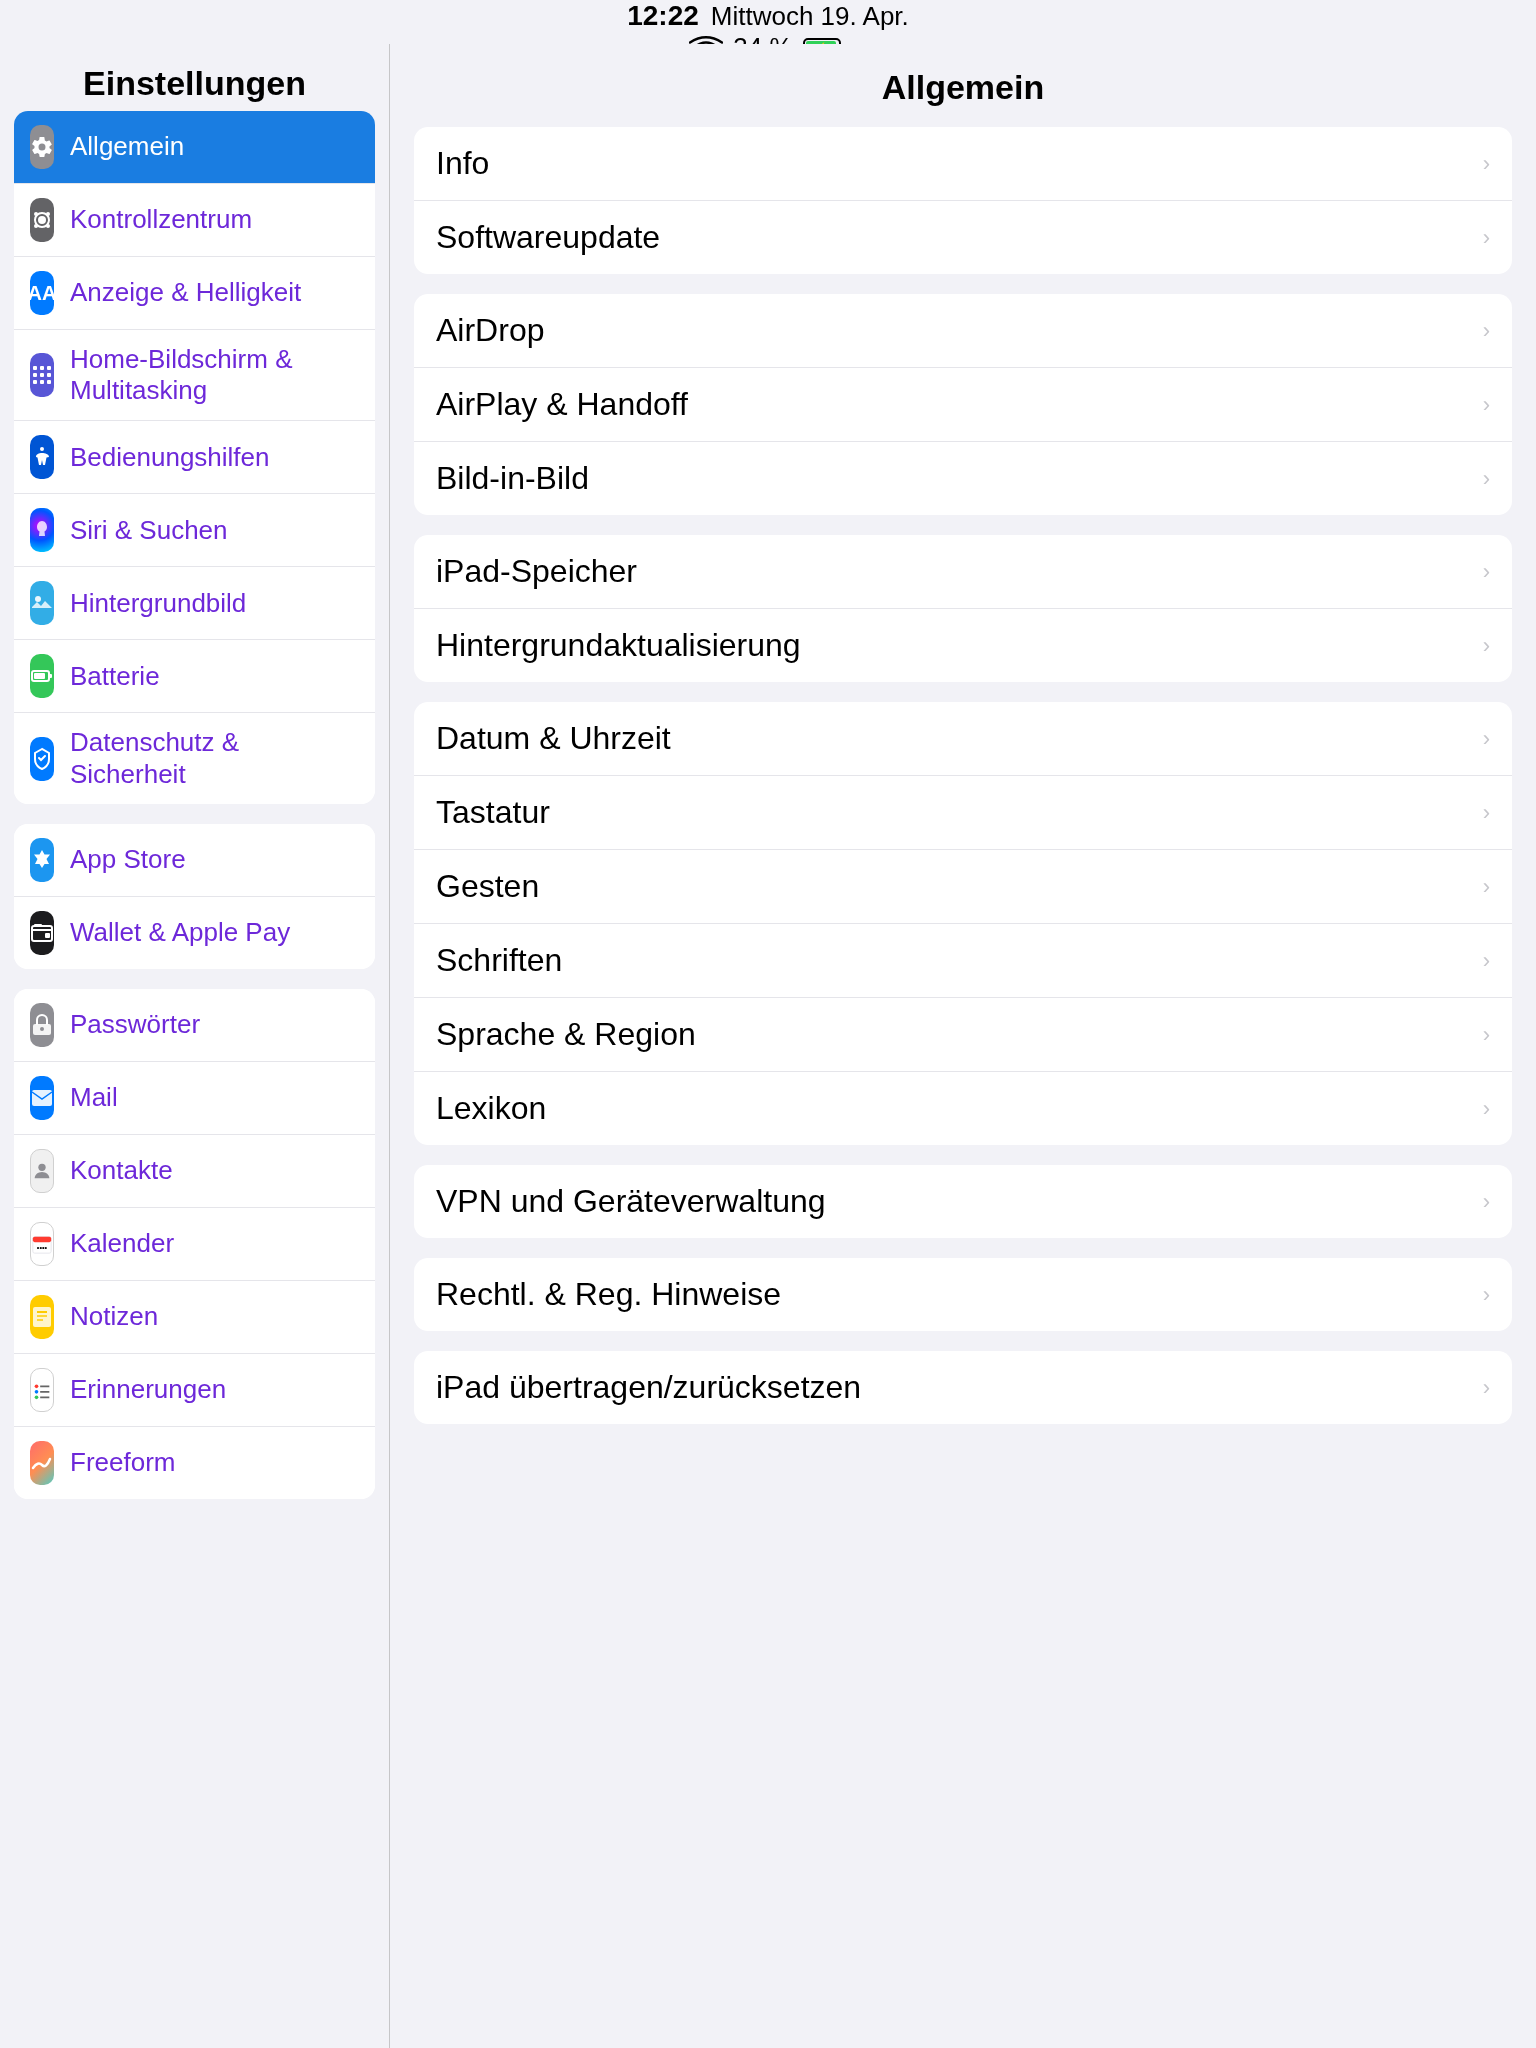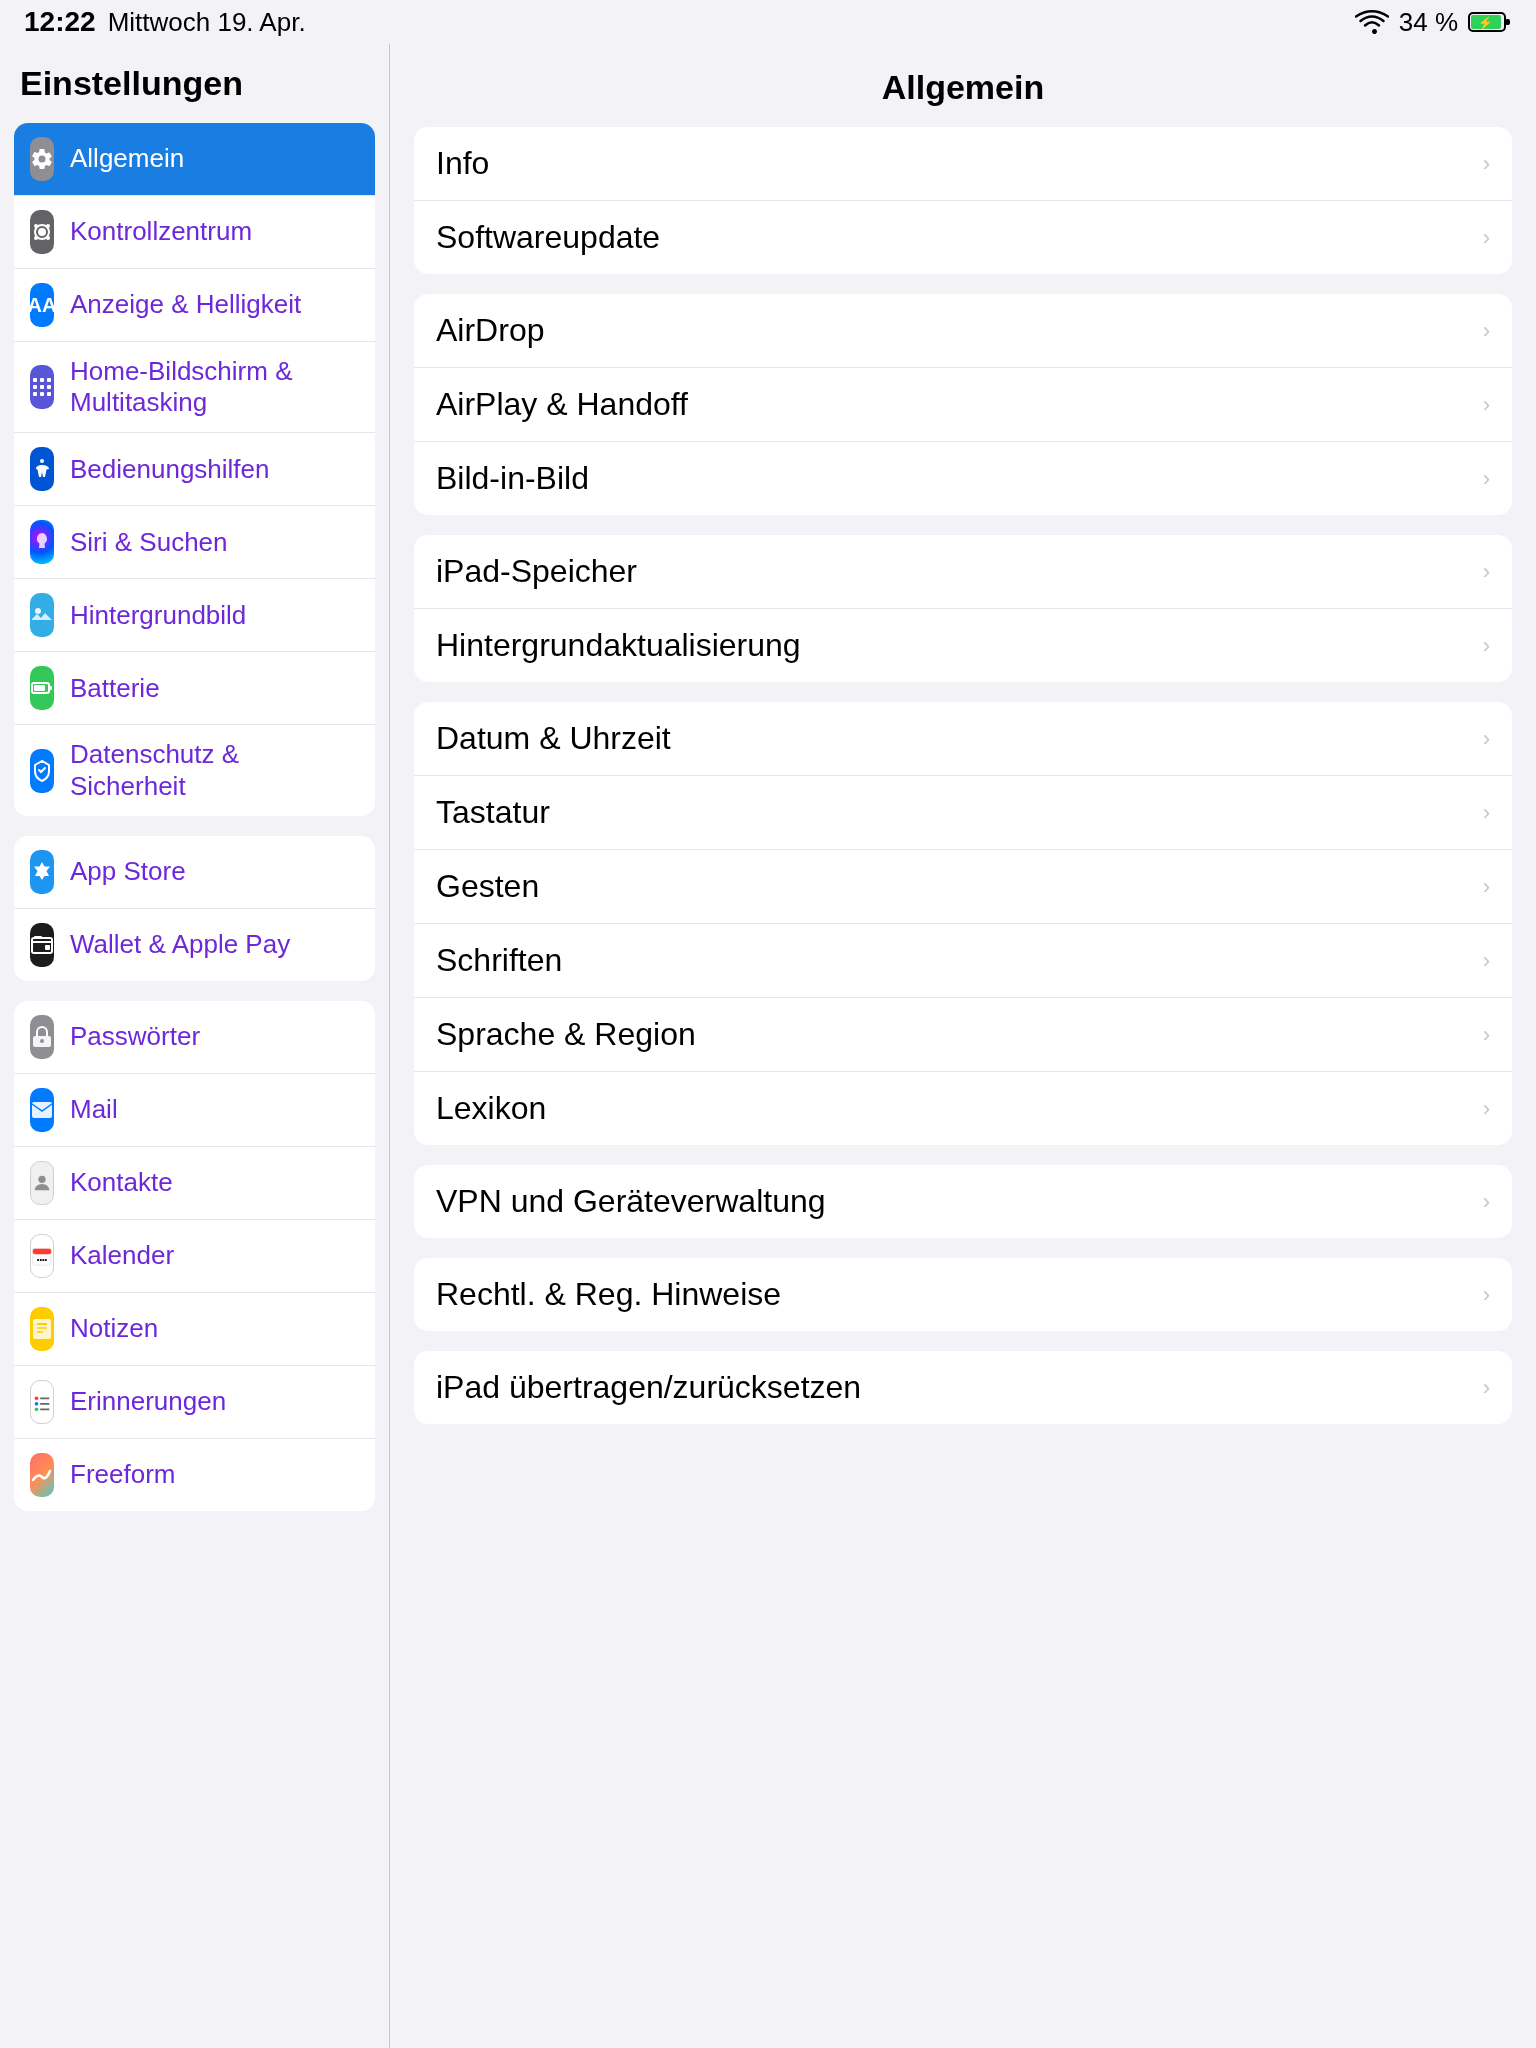--- a/index.html
+++ b/index.html
@@ -15,20 +15,21 @@
 
     
     .status-bar {
       display: flex;
       justify-content: space-between;
       align-items: center;
       padding: 0 24px;
       height: 44px;
       background: #f2f2f7;
       flex-shrink: 0;
+      flex-direction: column;
     }
     .status-time {
       font-size: 28px;
       font-weight: 600;
       color: #000;
     }
     .status-right {
       display: flex;
       align-items: center;
       gap: 10px;
@@ -54,22 +55,22 @@
       flex-direction: column;
       overflow-y: auto;
       padding: 12px 0;
       border-right: 1px solid #c6c6c8;
       flex-shrink: 0;
     }
 
     .sidebar-title {
       font-size: 34px;
       font-weight: 700;
-      text-align: left;
-      padding: 8px 20px 20px;
+      text-align: center;
+      padding: 8px 20px 8px;
       color: #000;
     }
 
     .sidebar-group {
       background: #fff;
       border-radius: 14px;
       margin: 0 14px 20px;
       overflow: hidden;
     }
 

